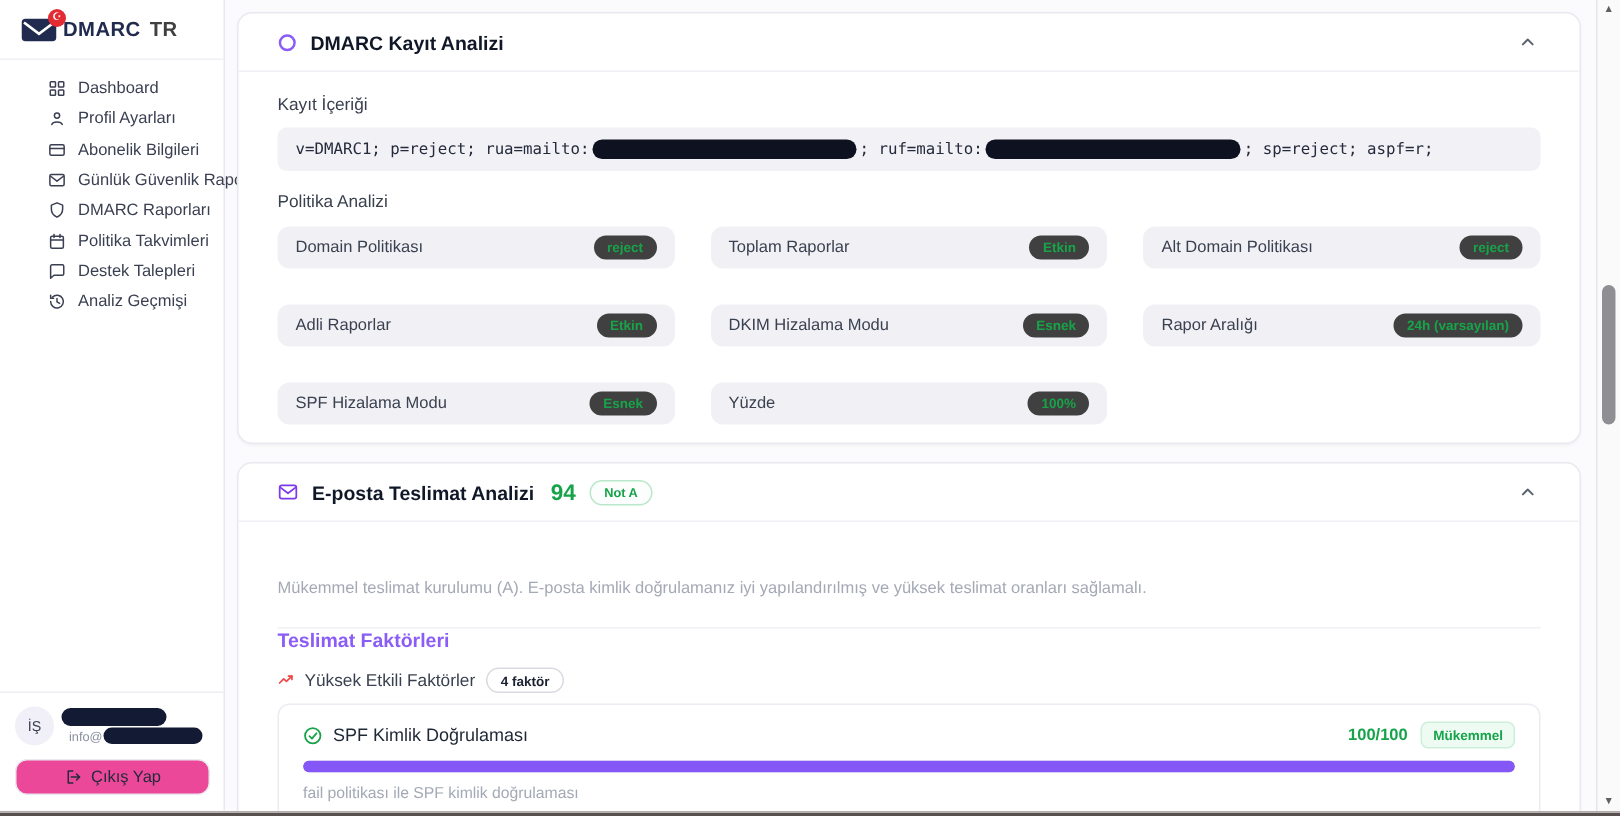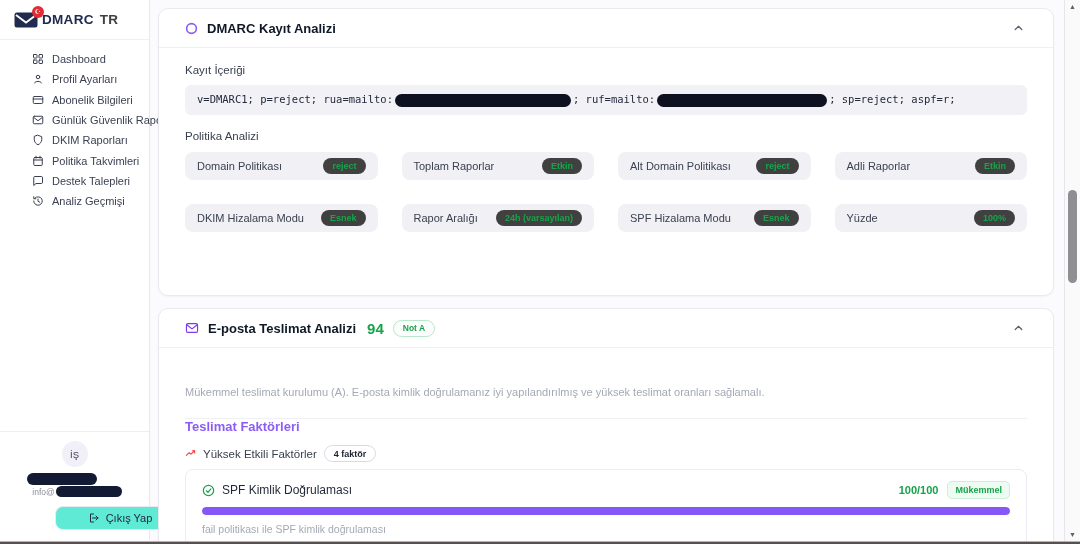--- a/index.html
+++ b/index.html
@@ -37,37 +37,37 @@
     display:flex; align-items:center; gap:8px;
     height:20.3px; padding-left:16px;
     font-size:11px; color:#3a3f51; cursor:pointer; white-space:nowrap;
   }
   .menu-icon { width:12px; height:12px; flex:0 0 auto; color:#3a3f51; }
 
   .sidebar-footer {
     margin-top:auto; border-top:1px solid #edeef2;
     padding:9px 10px 10px;
   }
-  .user-row { display:flex; align-items:center; gap:5px;flex-direction:column; }
+  .user-row { display:flex; align-items:flex-start; gap:5px; }
   .avatar {
     width:26px; height:26px; border-radius:50%;
     background:#f1eff7; color:#3a3f51;
     font-size:9.5px; display:flex; align-items:center; justify-content:center;
     flex:0 0 auto;
   }
   .user-meta { padding-top:1px; }
   .redact-name { width:70px; height:12px; background:#131a33; border-radius:6px; }
   .email-row { display:flex; align-items:center; margin-top:1px; margin-left:5px; }
   .email-prefix { font-size:8.5px; color:#8a8f9c; }
   .redact-email { width:66px; height:11px; background:#131a33; border-radius:6px; margin-left:1px; }
   .logout-btn {
     margin-top:9px; width:130px; height:24px;
-    background:#5eead4; border:1px solid #e9eaef; border-radius:8px;
+    background:#ec4899; border:1px solid #e9eaef; border-radius:8px;
     display:flex; align-items:center; justify-content:center; gap:6px;
-    font-size:11px; color:#232a3b; cursor:pointer; font-family:inherit;margin-left:45px;
+    font-size:11px; color:#232a3b; cursor:pointer; font-family:inherit;
   }
 
   
   .main { position:absolute; left:150px; top:0; width:914px; height:544px; }
   .card {
     position:absolute; left:8px; width:896px;
     background:#fff; border:1px solid #e9eaf0; border-radius:10px;
     box-shadow:0 1px 2px rgba(16,24,40,.04);
   }
   .card-record { top:8px; height:288px; }
@@ -86,21 +86,21 @@
     margin-top:9px; background:#f2f1f6; border-radius:6px;
     padding:8px 12px; font-family:"DejaVu Sans Mono", monospace;
     font-size:10.5px; color:#232a3b; white-space:nowrap; overflow:hidden;
   }
   .redact-code {
     display:inline-block; width:176px; height:13px;
     background:#0e1220; border-radius:7px; vertical-align:middle; margin:0 2px;
   }
   .policy-label { margin-top:15px; }
   .policy-grid {
-    display:grid; grid-template-columns:1fr 1fr 1fr 1fr;
+    display:grid; grid-template-columns:1fr 1fr 1fr;
     column-gap:17px; row-gap:7px; margin-top:10px;gap:24px;
   }
   .policy-row {
     background:#f1f0f5; border-radius:8px; height:28px;
     display:flex; align-items:center; justify-content:space-between;
     padding:0 12px; cursor:default;
   }
   .policy-row-label { font-size:11px; color:#3a4150; }
   .badge-green {
     background:#404040; color:#17a449; font-size:9px; font-weight:bold;
@@ -217,21 +217,21 @@
         </span>
       <span class="menu-label">Günlük Güvenlik Raporları</span>
     </div>
 
     <div class="menu-item">
       <span class="menu-icon">
           <svg width="12" height="12" viewBox="0 0 24 24" fill="none" stroke="currentColor" stroke-width="2" stroke-linecap="round" stroke-linejoin="round">
             <path d="M12 2.5l7.5 3v5.5c0 5-3.2 8.5-7.5 10.5C7.7 19.5 4.5 16 4.5 11V5.5z"></path>
           </svg>
         </span>
-      <span class="menu-label">DKIM Raporları</span>
+      <span class="menu-label">DMARC Raporları</span>
     </div>
 
 
     <div class="menu-item">
       <span class="menu-icon">
           <svg width="12" height="12" viewBox="0 0 24 24" fill="none" stroke="currentColor" stroke-width="2" stroke-linecap="round" stroke-linejoin="round">
             <rect x="3.5" y="5" width="17" height="16" rx="2"></rect>
             <line x1="3.5" y1="10" x2="20.5" y2="10"></line>
             <line x1="8" y1="2.5" x2="8" y2="6.5"></line>
             <line x1="16" y1="2.5" x2="16" y2="6.5"></line>

